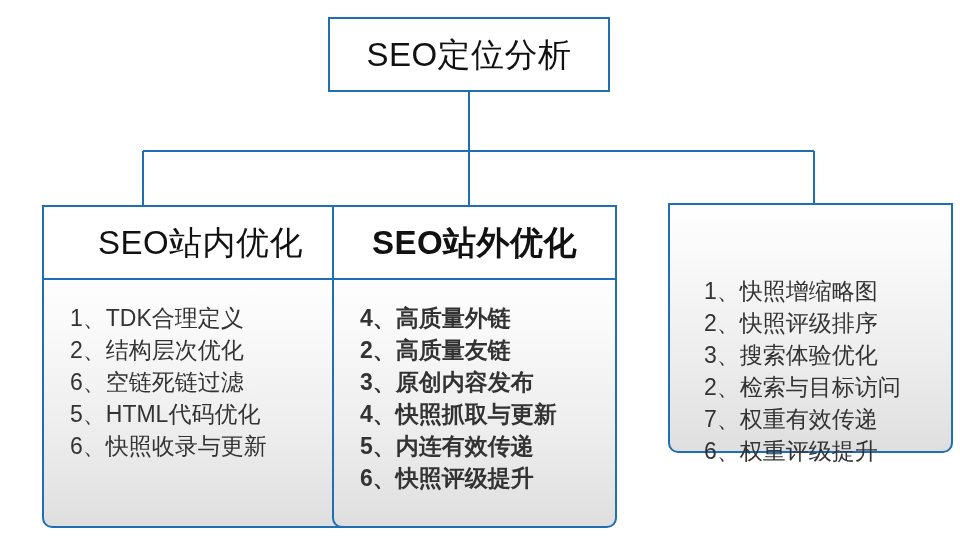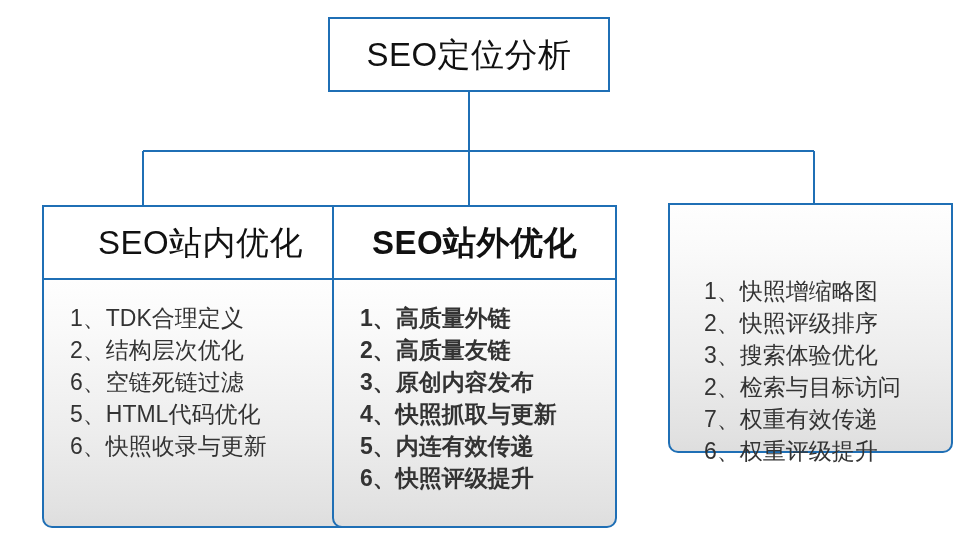--- a/index.html
+++ b/index.html
@@ -146,21 +146,21 @@
       </ul>
     </div>
   </div>
 
   <div class="branch branch-2">
     <div class="branch-header">
       <span class="header-title">SEO站外优化</span>
     </div>
     <div class="branch-body">
       <ul class="item-list">
-        <li>1、高质量外链</li>
+        <li>4、高质量外链</li>
         <li>2、高质量友链</li>
         <li>3、原创内容发布</li>
         <li>4、快照抓取与更新</li>
         <li>5、内连有效传递</li>
         <li>6、快照评级提升</li>
       </ul>
     </div>
   </div>
 
   <div class="branch branch-3">

